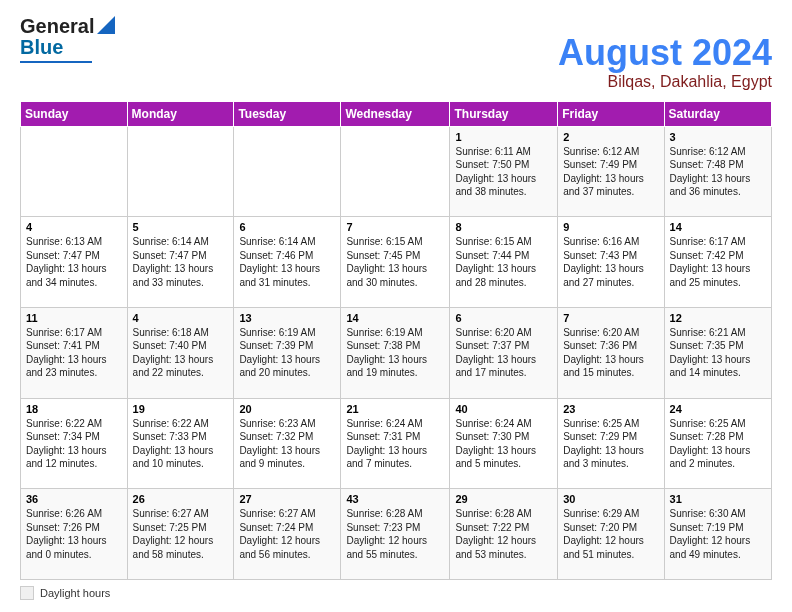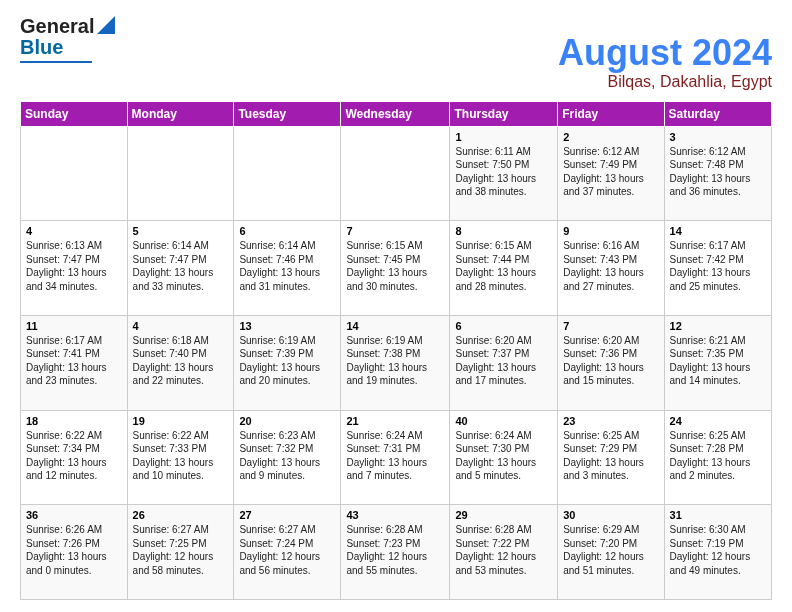--- a/index.html
+++ b/index.html
@@ -272,13 +272,17 @@
           <span class="day-info">Sunrise: 6:29 AM<br>Sunset: 7:20 PM<br>Daylight: 12 hours and 51 minutes.</span>
         </td>
           <td>
           <span class="day-num">31</span>
           <span class="day-info">Sunrise: 6:30 AM<br>Sunset: 7:19 PM<br>Daylight: 12 hours and 49 minutes.</span>
         </td>
         </tr>
       </tbody>
   </table>
 
+  <div class="footer">
+    <div class="footer-box"></div>
+    <span>Daylight hours</span>
+  </div>
 </div>
 
 </body></html>

